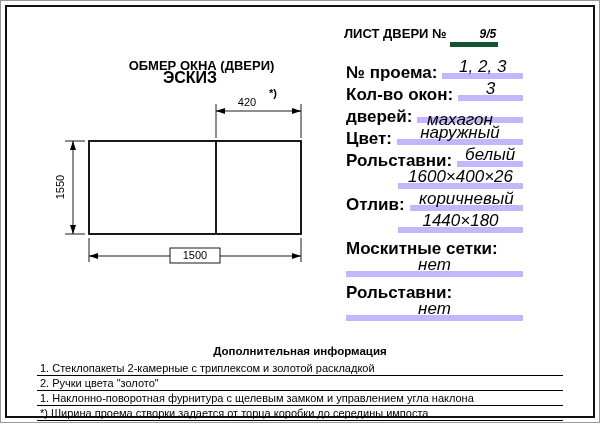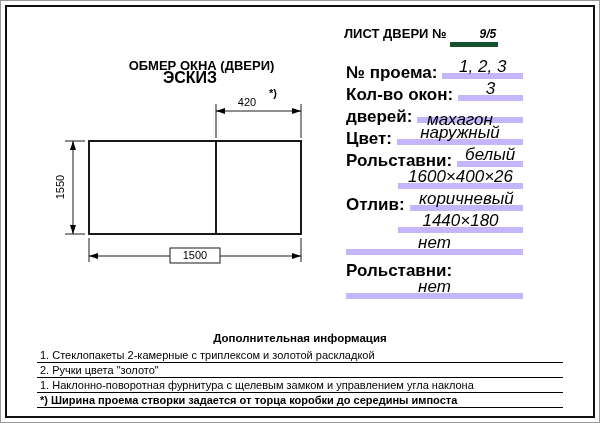--- a/index.html
+++ b/index.html
@@ -48,32 +48,32 @@
   .fvalue {
     flex:1; border-bottom:6px solid #c4b5fd;
     font-style:italic; text-align:center; line-height:13px; min-height:13px;
   }
   .frow.sub { padding-left:52px; }
   .frow.label-only { margin-bottom:8px; }
   .frow.label-only .flabel { padding-right:0; }
 
   
   .footer {
-    left:36px; right:36px; top:331px; font-size:11px;
+    left:36px; right:36px; top:344px; font-size:11px;
   }
   .footer-title { text-align:center; font-weight:bold; font-size:11.5px; margin-bottom:4px; }
   .info-item {
     height:15px; line-height:14px;
     border-bottom:1px solid #000;
     padding:0 3px;
   }
   .info-note {
     height:15px; line-height:14px;
     border-bottom:1px solid #000;
-    font-weight:bold; padding:0 3px;
+    font-weight:normal; padding:0 3px;
   }
 </style>
 </head>
 <body>
 
 <div class="frame"></div>
 
 <div class="abs hdr-title">ОБМЕР ОКНА (ДВЕРИ)</div>
 <div class="abs hdr-sheet">
   <span>ЛИСТ ДВЕРИ №</span>
@@ -142,20 +142,23 @@
   </div>
 
   <div class="frow">
     <span class="flabel">Отлив:</span>
     <span class="fvalue">коричневый</span>
   </div>
   <div class="frow sub">
     <span class="fvalue">1440×180</span>
   </div>
 
+  <div class="frow label-only">
+    <span class="flabel">Москитные сетки:</span>
+  </div>
   <div class="frow">
     <span class="fvalue">нет</span>
   </div>
 
   <div class="frow label-only">
     <span class="flabel">Рольставни:</span>
   </div>
   <div class="frow">
     <span class="fvalue">нет</span>
   </div>

